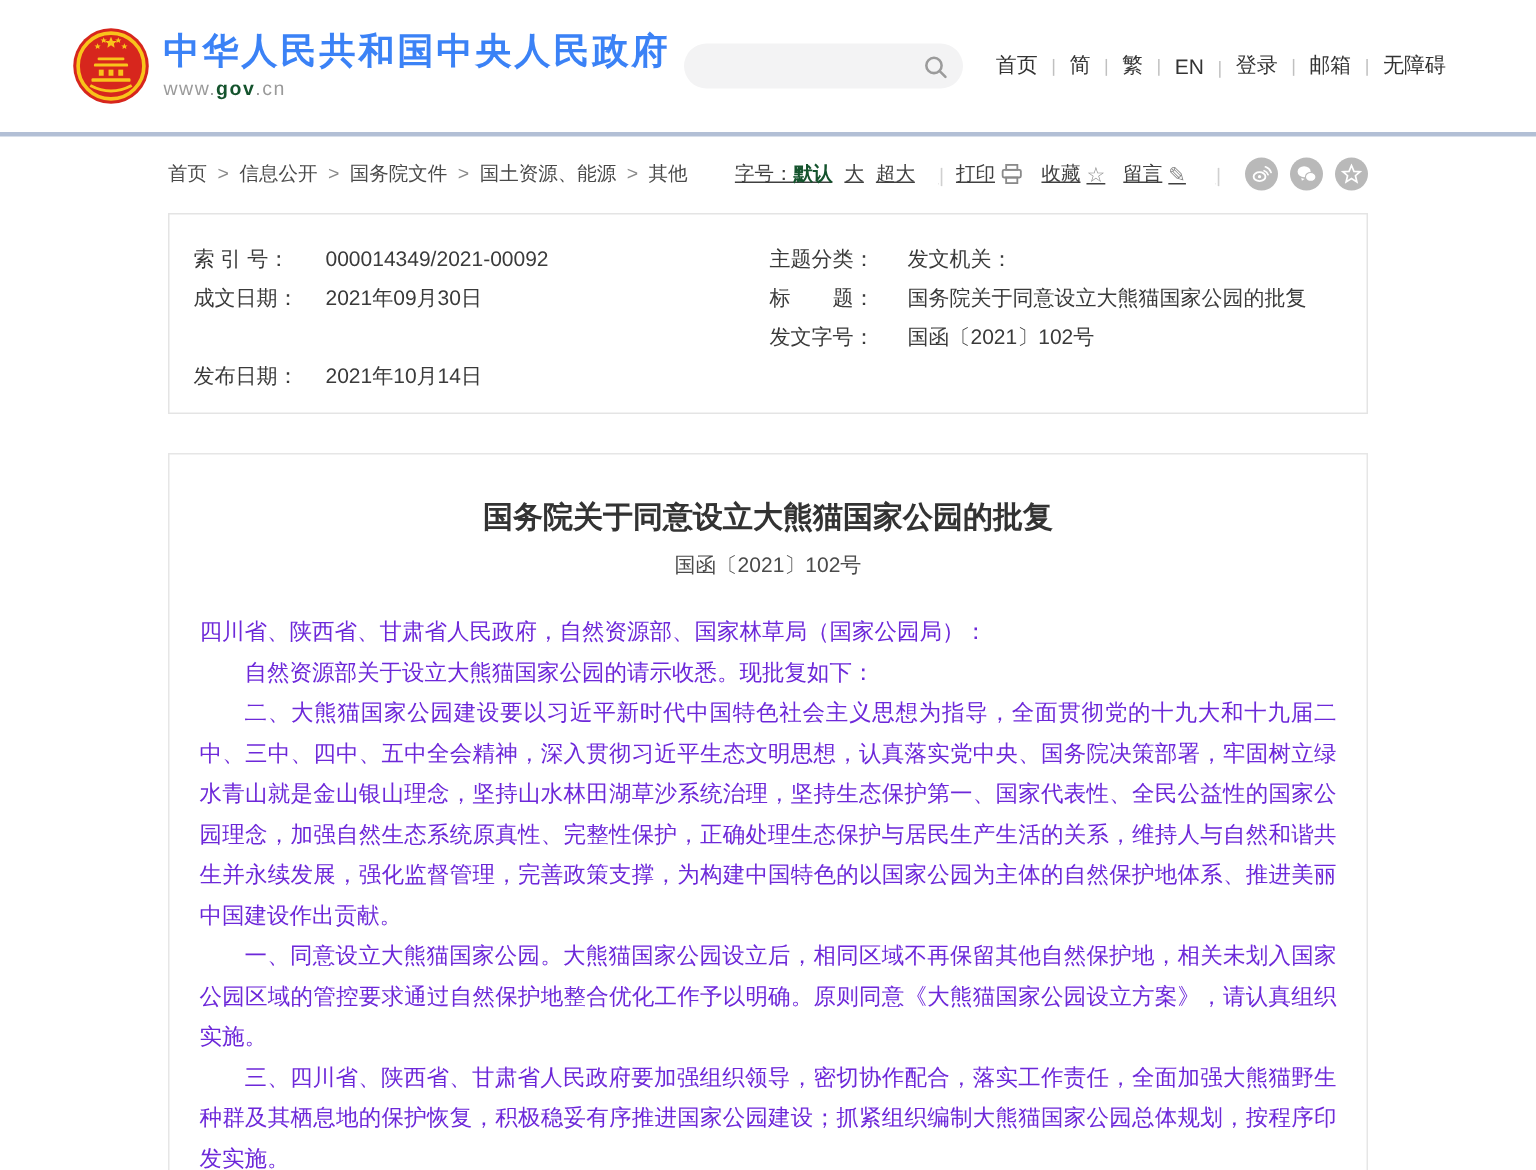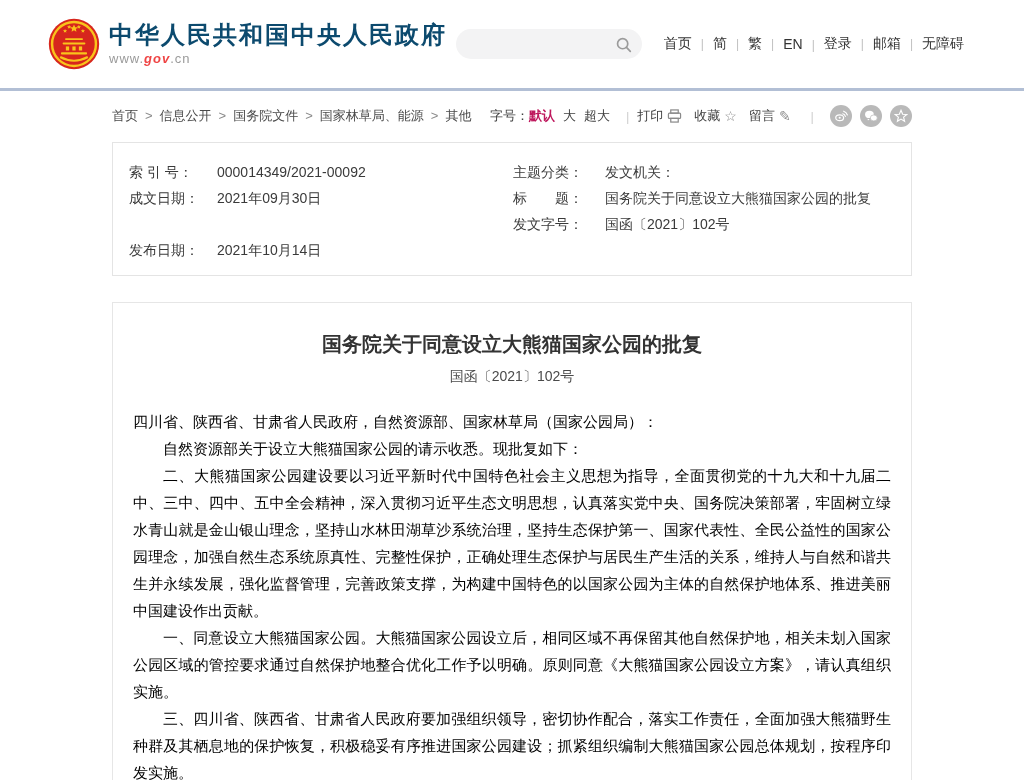--- a/index.html
+++ b/index.html
@@ -16,25 +16,25 @@
   .header {
     height: 91px;
     border-bottom: 3px solid #b2bfd5;
     display: flex; align-items: center;
     padding: 0 60px 0 48px;
     background: #fff;
   }
   .brand { display: flex; align-items: center; gap: 9px; cursor: pointer; }
   .brand-txt { display: flex; flex-direction: column; }
   .brand-title {
-    font-size: 24px; font-weight: bold; color: #0c4a6e; letter-spacing: 2px;
+    font-size: 24px; font-weight: bold; color: #3b82f6; letter-spacing: 2px;
     line-height: 26px;
   }
   .brand-url { font-size: 13px; color: #9a9a9a; margin-top: 3px; letter-spacing: 1px; }
-  .brand-url .gov { color: #ef4444; font-weight: bold; font-style: italic; }
+  .brand-url .gov { color: #14532d; font-weight: bold; }
 
   .search {
     margin-left: auto;
     width: 186px; height: 30px; border-radius: 15px;
     background: #f3f3f4;
     display: flex; align-items: center;
     padding: 0 10px 0 14px;
   }
   .search input {
     flex: 1; min-width: 0; border: none; background: transparent; outline: none;
@@ -51,45 +51,45 @@
 
   
   .page-col { width: 800px; margin-left: 112px; }
 
   
   .crumb-row { display: flex; justify-content: space-between; align-items: center; margin-top: 14px; height: 22px; }
   .crumbs { font-size: 13px; color: #4a4a4a; display: flex; align-items: center; white-space: nowrap; }
   .crumbs .crumb { cursor: pointer; }
   .crumbs .crumb:not(:first-child)::before { content: ">"; color: #8a8a8a; padding: 0 7px; }
 
-  .tools { display: flex; align-items: center; font-size: 13px; color: #404040; white-space: nowrap; }
+  .tools { display: flex; align-items: center; font-size: 13px; color: #404040; white-space: nowrap; text-decoration: underline; }
   .tools .lbl { color: #404040; }
   .tools .opt { cursor: pointer; margin-right: 8px; }
-  .tools .blue { color: #be185d; font-weight: bold; }
+  .tools .blue { color: #14532d; font-weight: bold; }
   .tools .vsep { color: #d0d0d0; margin: 0 8px; }
   .tools .tool { cursor: pointer; display: inline-flex; align-items: center; gap: 4px; margin-right: 12px; }
   .tools .glyph { color: #8a8a8a; font-size: 14px; }
   .circle {
     width: 22px; height: 22px; border-radius: 50%; background: #b9b9b9;
     display: inline-flex; align-items: center; justify-content: center;
     margin-left: 8px; cursor: pointer; color: #fff; font-size: 12px;
   }
 
   
   .meta { margin-top: 15px; border: 1px solid #e4e4e4; padding: 16px 16px 12px; }
   .meta-grid { display: grid; grid-template-columns: 88px 296px 92px 1fr; }
   .meta-grid > div { font-size: 14px; line-height: 26px; color: #3a3a3a; white-space: nowrap; }
   .meta-label { font-weight: normal; }
 
   
   .docbox { margin-top: 26px; border: 1px solid #e6e6e6; padding: 28px 20px 46px; min-height: 500px; }
   .doc-title { text-align: center; font-size: 20px; font-weight: bold; color: #333; }
   .doc-no { text-align: center; font-size: 14px; color: #4a4a4a; margin-top: 10px; }
   .doc-body { margin-top: 22px; }
-  .doc-body p { margin: 0; font-size: 15px; line-height: 27px; color: #000000; text-align: justify; }
+  .doc-body p { margin: 0; font-size: 15px; line-height: 27px; color: #6d28d9; text-align: justify; }
   .doc-body p.ind { text-indent: 2em; }
 </style>
 </head>
 <body>
 
 <div class="header">
   <div class="brand">
     <span style="display:flex;">
       <svg width="52" height="52" viewBox="0 0 64 64">
         <defs>
@@ -138,21 +138,21 @@
   </div>
 </div>
 
 <div class="page-col">
 
   <div class="crumb-row">
     <div class="crumbs">
       <span class="crumb">首页</span>
       <span class="crumb">信息公开</span>
       <span class="crumb">国务院文件</span>
-      <span class="crumb">国家林草局、能源</span>
+      <span class="crumb">国土资源、能源</span>
       <span class="crumb">其他</span>
     </div>
 
     <div class="tools">
       <span class="lbl">字号：</span>
       <span class="opt blue">默认</span>
       <span class="opt">大</span>
       <span class="opt">超大</span>
       <span class="vsep">|</span>
       <span class="tool">

